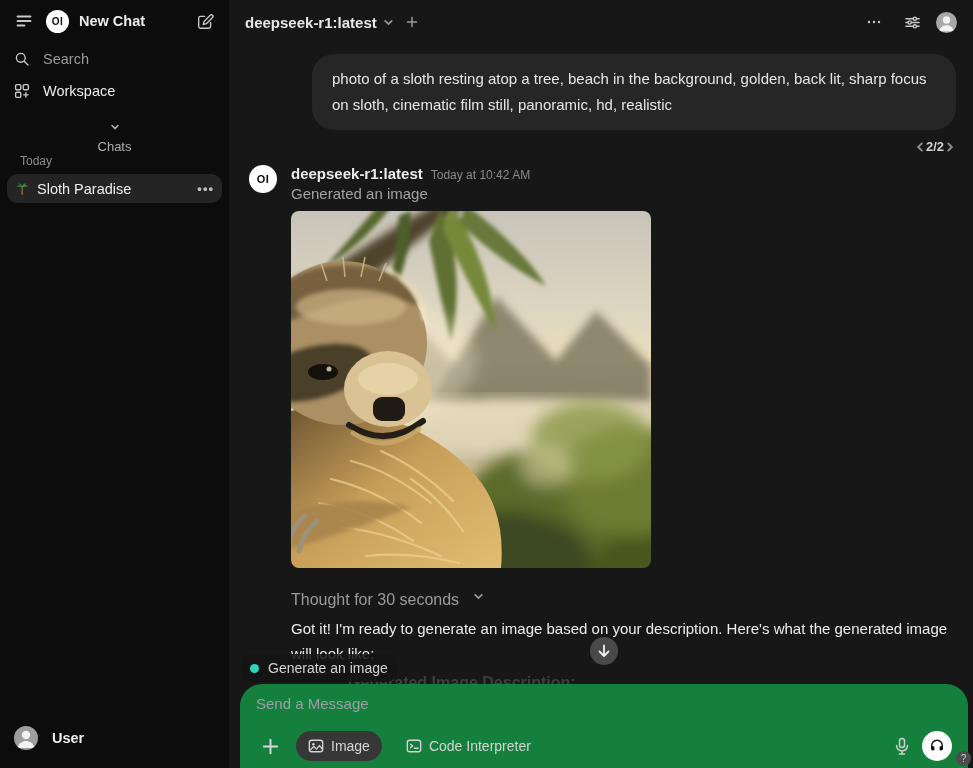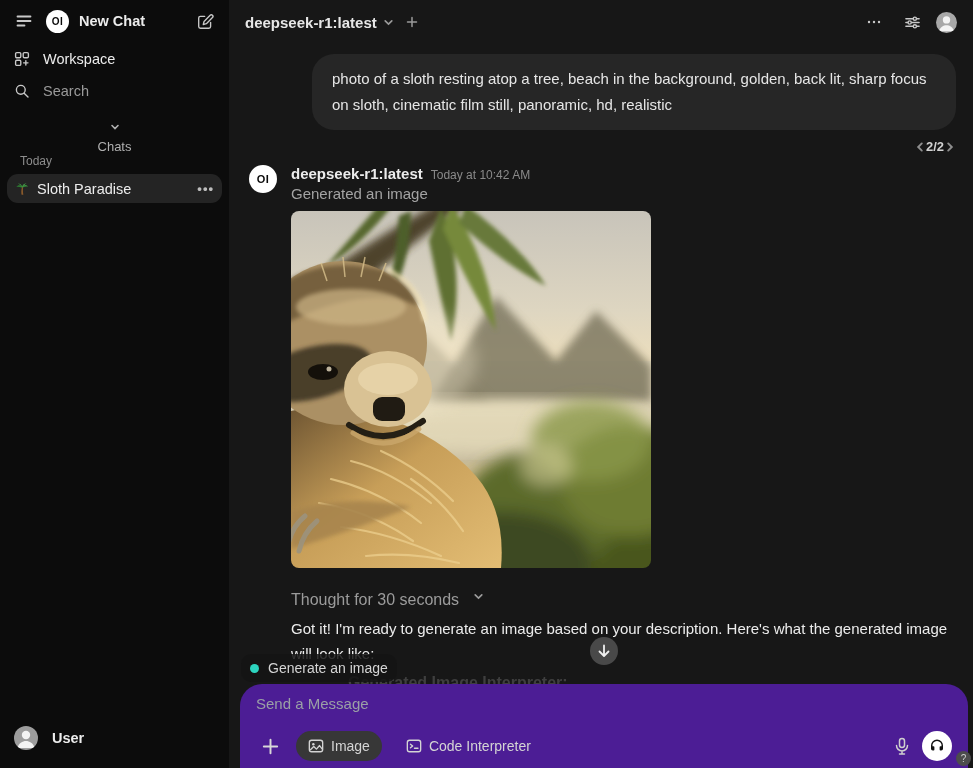--- a/index.html
+++ b/index.html
@@ -70,21 +70,21 @@
     border-radius:50%; background:rgba(82,82,82,.85); display:flex; align-items:center;
     justify-content:center; color:#f0f0f0; cursor:pointer; z-index:8; }
 
   .status-toast { position:absolute; left:12px; top:654px; display:flex; align-items:center;
     gap:9px; padding:6px 9px; border-radius:10px; background:rgba(20,20,20,.85); z-index:9; }
   .status-dot { width:9px; height:9px; border-radius:50%; }
   .status-text { font-size:14px; color:#d4d4d4; }
 
   
   .composer { position:absolute; left:11px; right:5px; top:684px; height:84px;
-    background:#4c1d95; border-radius:22px 22px 0 0; padding:11px 16px 0; z-index:10; }
+    background:#15803d; border-radius:22px 22px 0 0; padding:11px 16px 0; z-index:10; }
   .composer textarea { width:100%; height:24px; background:transparent; border:none; resize:none;
     outline:none; font-family:inherit; font-size:15px; color:#ececec; }
   .composer textarea::placeholder { color:#9aa0a6; }
   .composer-row { display:flex; align-items:center; margin-top:8px; gap:6px; }
   .plus-btn { display:flex; align-items:center; justify-content:center; width:28px; height:28px;
     border-radius:50%; color:#d8d8d8; cursor:pointer; }
   .tool-pill { display:flex; align-items:center; gap:7px; height:30px; padding:0 12px;
     border-radius:999px; font-size:14px; color:#d4d4d4; cursor:pointer; margin-left:6px;justify-content:center; }
   .tool-pill.active { background:#373737; }
   .composer-right { margin-left:auto; display:flex; align-items:center; gap:12px; }
@@ -111,40 +111,40 @@
       <span class="brand-label">New Chat</span>
     </div>
     <div class="icon-btn">
       <svg width="17" height="17" viewBox="0 0 20 20" fill="none" stroke="currentColor" stroke-width="1.6" stroke-linecap="round" stroke-linejoin="round">
         <path d="M16 11v5a2 2 0 0 1-2 2H4a2 2 0 0 1-2-2V6a2 2 0 0 1 2-2h5"></path>
         <path d="M15.5 2.7a1.9 1.9 0 0 1 2.7 2.7L11 12.6l-3.6.9.9-3.6z"></path>
       </svg>
     </div>
   </div>
 
+  <div class="side-row muted">
+    <span class="icon-btn" style="width:18px;height:18px">
+      <svg width="16" height="16" viewBox="0 0 20 20" fill="none" stroke="currentColor" stroke-width="1.7" stroke-linecap="round">
+        <circle cx="8.5" cy="8.5" r="5.5"></circle>
+          <path d="M13 13l4.5 4.5"></path>
+      </svg>
+    </span>
+    <span class="lbl">Search</span>
+  </div>
+
   <div class="side-row">
     <span class="icon-btn" style="width:18px;height:18px">
       <svg width="16" height="16" viewBox="0 0 20 20" fill="none" stroke="currentColor" stroke-width="1.7" stroke-linecap="round">
         <rect x="2" y="2" width="6.5" height="6.5" rx="1.5"></rect>
         <rect x="11.5" y="2" width="6.5" height="6.5" rx="1.5"></rect>
         <rect x="2" y="11.5" width="6.5" height="6.5" rx="1.5"></rect>
         <path d="M14.8 12v5.5M12 14.8h5.5"></path>
       </svg>
     </span>
     <span class="lbl">Workspace</span>
-  </div>
-
-  <div class="side-row muted">
-    <span class="icon-btn" style="width:18px;height:18px">
-      <svg width="16" height="16" viewBox="0 0 20 20" fill="none" stroke="currentColor" stroke-width="1.7" stroke-linecap="round">
-        <circle cx="8.5" cy="8.5" r="5.5"></circle>
-          <path d="M13 13l4.5 4.5"></path>
-      </svg>
-    </span>
-    <span class="lbl">Search</span>
   </div>
 
   <div class="side-section">
     <div class="chats-header">
       <span style="display:flex">
         <svg width="10" height="10" viewBox="0 0 10 10" fill="none" stroke="currentColor" stroke-width="1.6" stroke-linecap="round">
             <path d="M2 3.5l3 3 3-3"></path>
           </svg>
       </span>
       <span>Chats</span>
@@ -336,21 +336,21 @@
         <div class="thought-row">
           <span>Thought for 30 seconds</span>
           <span style="display:flex">
             <svg width="11" height="11" viewBox="0 0 10 10" fill="none" stroke="currentColor" stroke-width="1.5" stroke-linecap="round">
                 <path d="M2 3.5l3 3 3-3"></path>
               </svg>
           </span>
         </div>
 
         <div class="reply">Got it! I'm ready to generate an image based on your description. Here's what the generated image will look like:</div>
-        <div class="faded-heading">Generated Image Interpreter:</div>
+        <div class="faded-heading">Generated Image Description:</div>
       </div>
     </div>
   </div>
 
   <div class="scroll-down">
     <svg width="14" height="14" viewBox="0 0 14 14" fill="none" stroke="currentColor" stroke-width="1.8" stroke-linecap="round" stroke-linejoin="round">
       <path d="M7 1.5v10M2.5 7.5L7 12l4.5-4.5"></path>
     </svg>
   </div>
 

